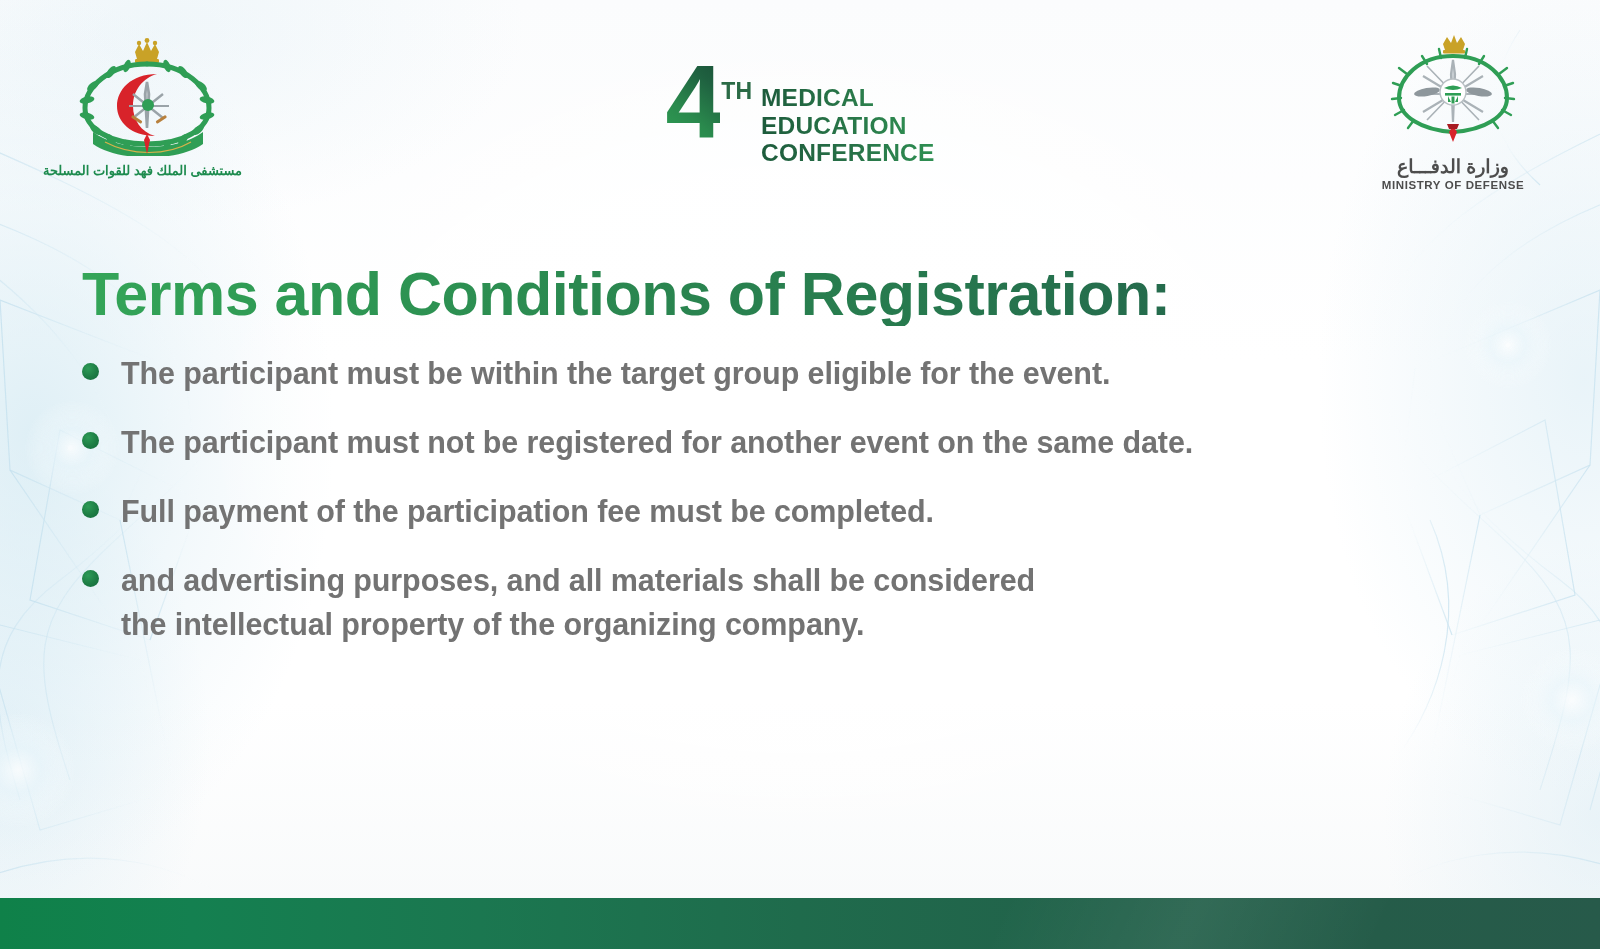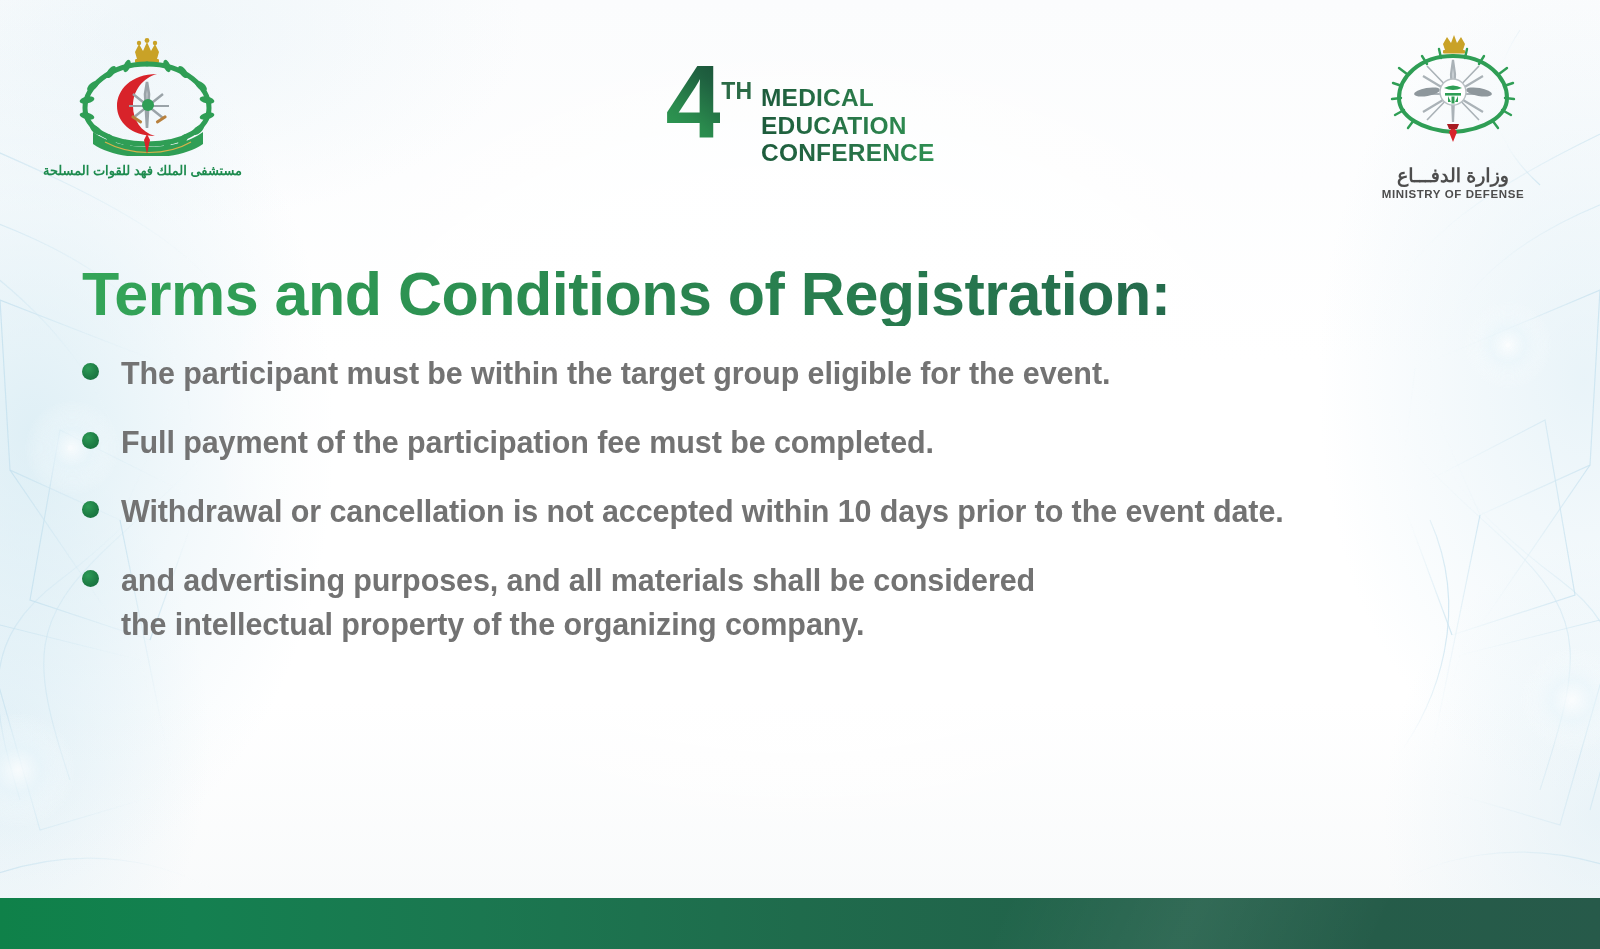--- a/index.html
+++ b/index.html
@@ -73,21 +73,21 @@
     direction: rtl;
     margin-top: 3px;
     white-space: nowrap;
   }
   .logo-caption-ar-gray {
     font-size: 19px;
     font-weight: bold;
     color: #4d4d4d;
     direction: rtl;
     letter-spacing: 2px;
-    margin-top: 18px;
+    margin-top: 9px;
     white-space: nowrap;
   }
   .logo-caption-en {
     font-size: 11.5px;
     font-weight: bold;
     color: #4d4d4d;
     letter-spacing: 0.6px;
     margin-top: 1px;
     white-space: nowrap;
   }
@@ -390,34 +390,34 @@
 
     <ul class="terms-list">
 
       <li class="term-item">
         <span class="term-bullet"></span>
         <span class="term-text">
           <span class="tl">The participant must be within the target group eligible for the event.</span>
         </span>
       </li>
 
+      <li class="term-item">
+        <span class="term-bullet"></span>
+        <span class="term-text">
+          <span class="tl">The participant must not be registered for another event on the same date.</span>
+        </span>
+      </li>
 
       <li class="term-item">
         <span class="term-bullet"></span>
         <span class="term-text">
           <span class="tl">Full payment of the participation fee must be completed.</span>
         </span>
       </li>
 
-      <li class="term-item">
-        <span class="term-bullet"></span>
-        <span class="term-text">
-          <span class="tl">Withdrawal or cancellation is not accepted within 10 days prior to the event date.</span>
-        </span>
-      </li>
 
       <li class="term-item">
         <span class="term-bullet"></span>
         <span class="term-text">
           <span class="tl">and advertising purposes, and all materials shall be considered</span>
           <span class="tl">the intellectual property of the organizing company.</span>
         </span>
       </li>
 
     </ul>

